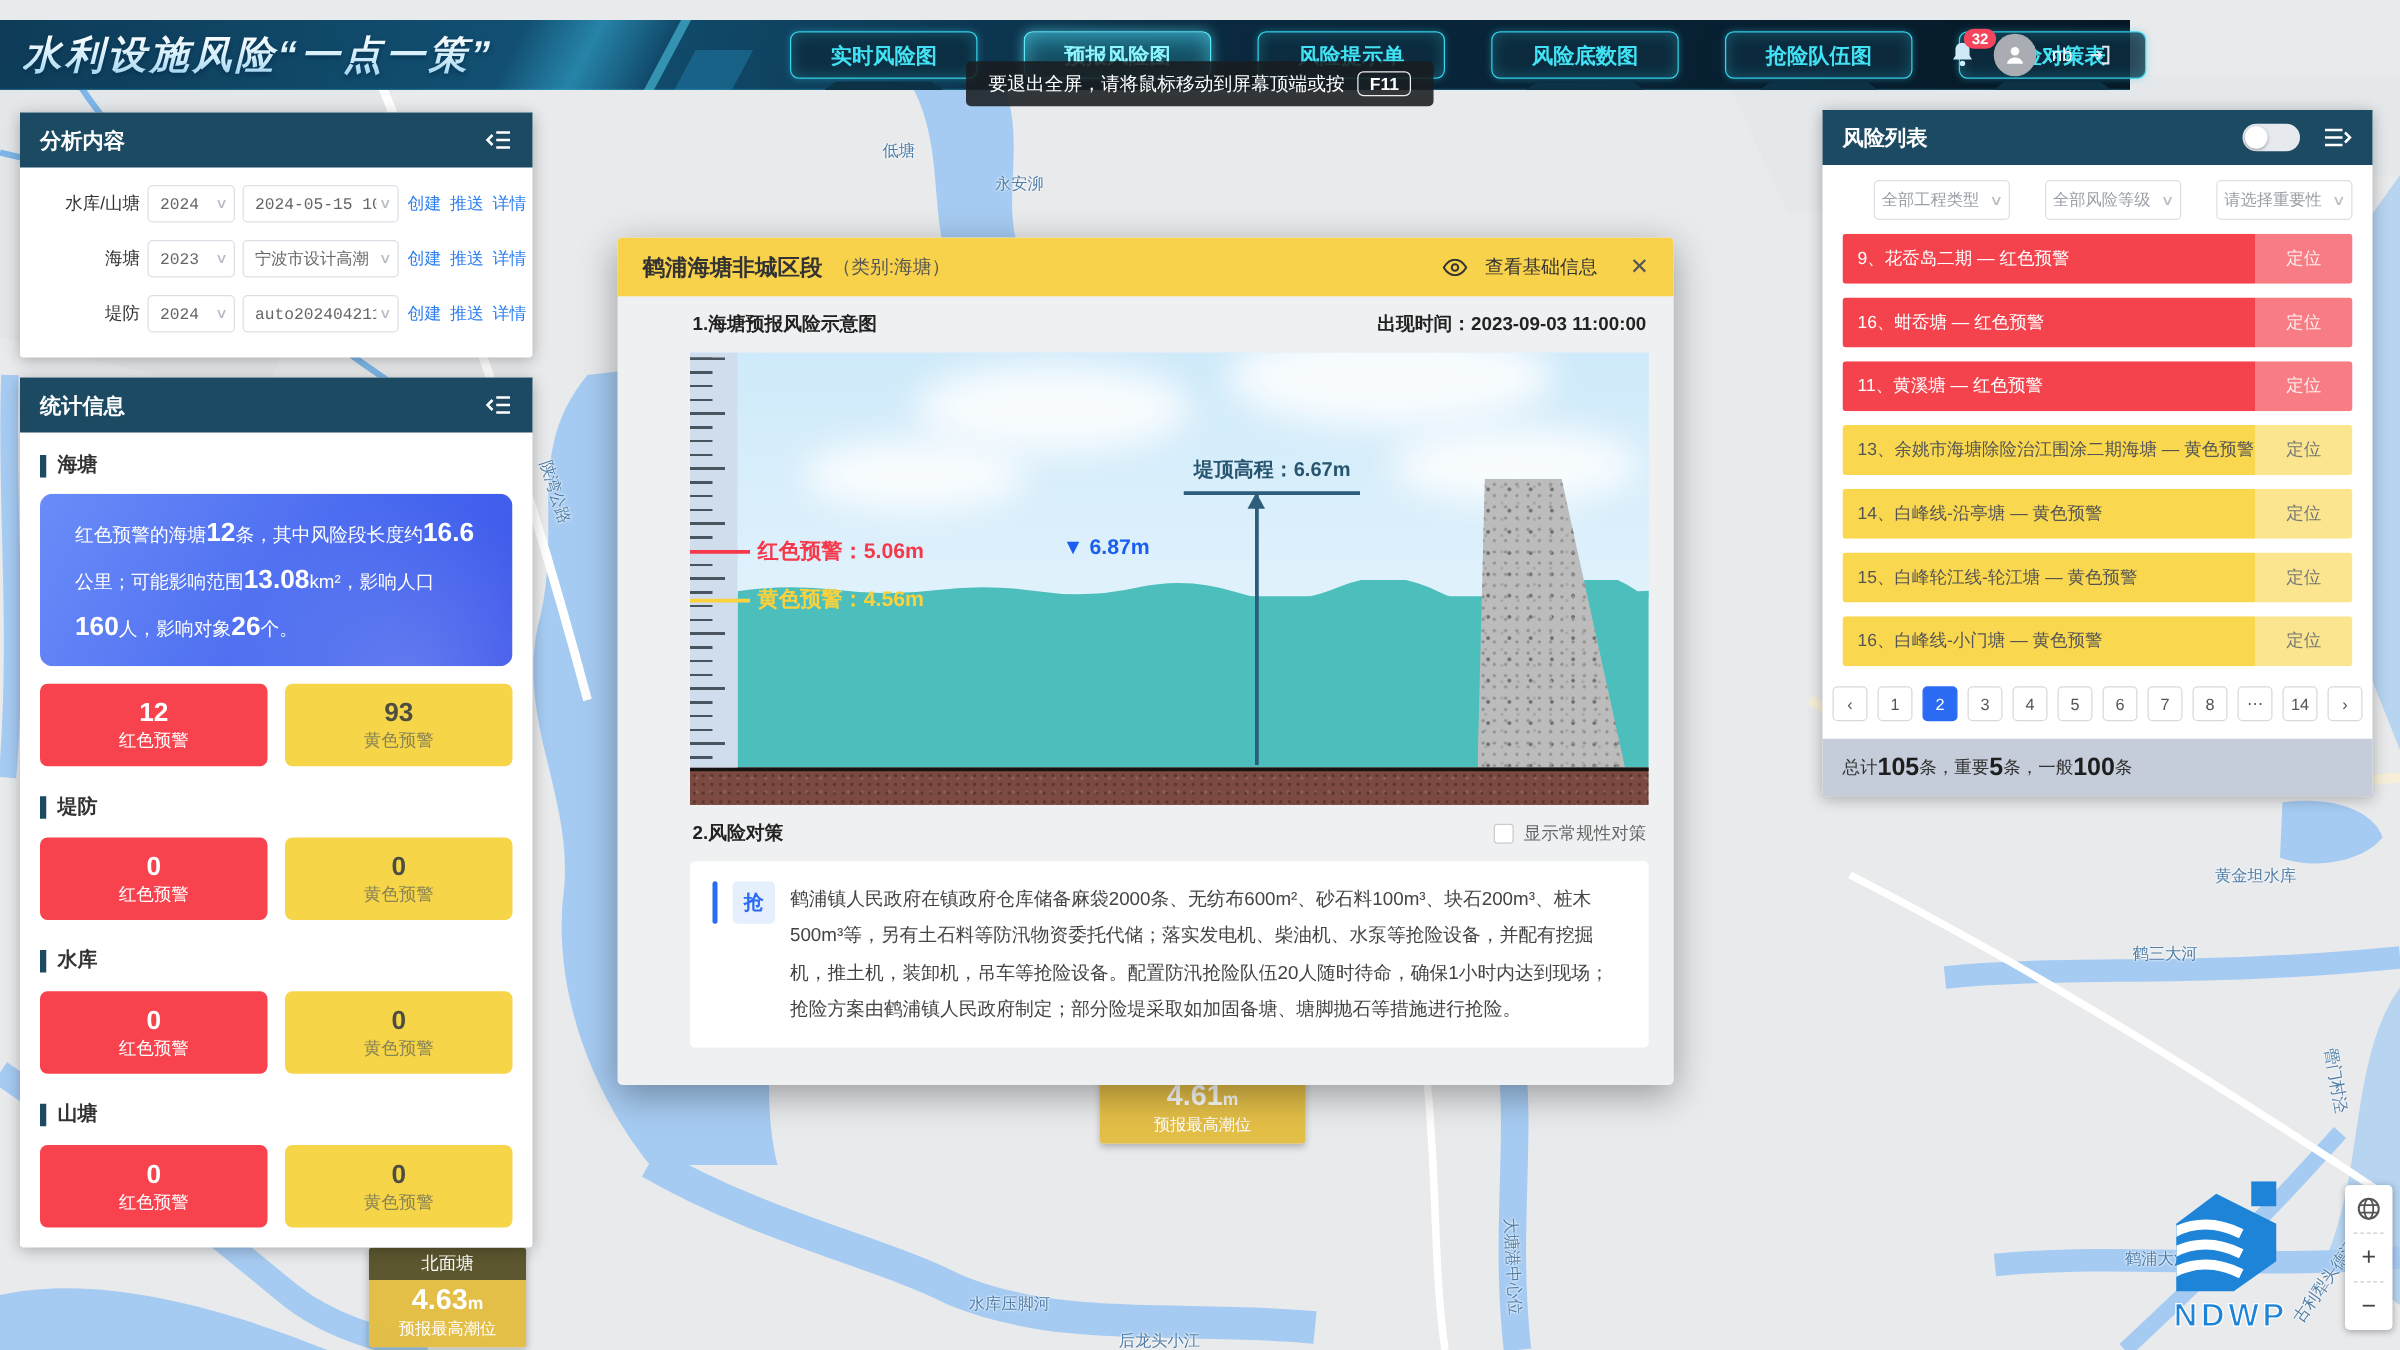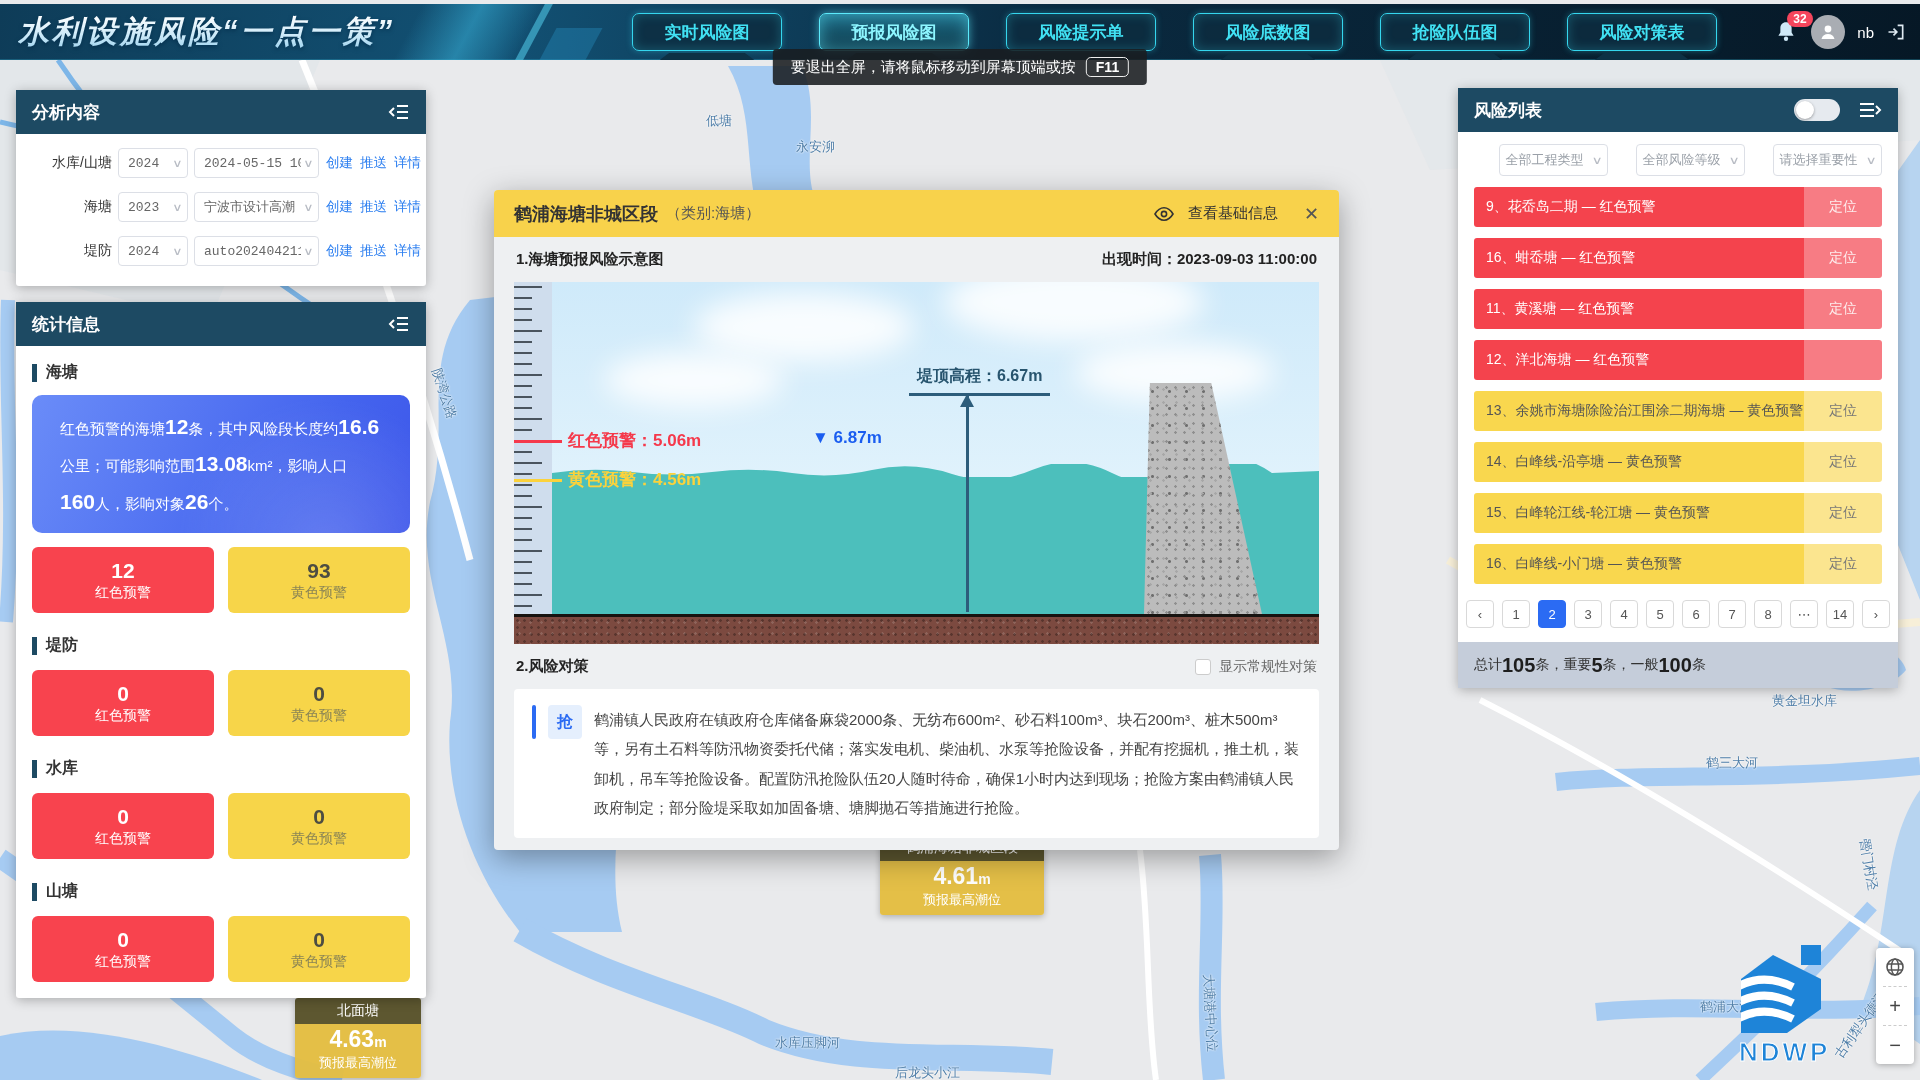--- a/index.html
+++ b/index.html
@@ -16,21 +16,21 @@
   .marker-unit { font-size:14px; font-weight:bold; }
   .marker-cap { font-size:13px; }
 
   .map-ctl { position:absolute; left:1876px; top:948px; width:38px; background:#fff; border-radius:4px; box-shadow:0 1px 6px rgba(0,0,0,.3); z-index:3; display:flex; flex-direction:column; align-items:center; padding:8px 0; }
   .map-ctl .div { width:24px; border-top:1px dashed #ccc; margin:8px 0; }
   .ctl-btn { width:24px; height:22px; display:flex; align-items:center; justify-content:center; font-size:20px; color:#444; cursor:pointer; }
 
   #logo { position:absolute; left:1735px; top:945px; z-index:3; }
 
   
-  #header { position:absolute; left:0; top:4px; width:1920px; height:56px; z-index:20;
+  #header { position:absolute; left:0; top:16px; width:1704px; height:56px; z-index:20;
     background:linear-gradient(100deg,#0e3c58 0%,#125174 26%,#0a2a40 55%,#061826 100%);
     border-bottom:1px solid rgba(60,200,230,.25);text-decoration:underline; }
   .hd { position:absolute; transform:skewX(-28deg); }
   .hd1 { left:408px; top:0; width:120px; height:56px; background:linear-gradient(90deg,rgba(64,196,236,0),rgba(64,196,236,.45),rgba(64,196,236,0)); }
   .hd2 { left:548px; top:24px; width:46px; height:32px; background:rgba(40,150,200,.35); }
   .hd3 { left:530px; top:0; width:8px; height:56px; background:rgba(90,220,250,.5); }
   #app-title { position:absolute; left:18px; top:0; height:56px; line-height:56px; font-size:31px; font-weight:bold; font-style:italic; letter-spacing:3px;
     background:linear-gradient(180deg,#ffffff 20%,#cdeaf9 55%,#7fc4e8 100%); -webkit-background-clip:text; background-clip:text; color:transparent;
     filter:drop-shadow(0 2px 2px rgba(0,40,70,.7)); white-space:nowrap; }
   #nav { position:absolute; left:632px; top:9px; display:flex; gap:37px; }
@@ -81,21 +81,21 @@
   .stat-box.yellow .stat-num { color:#4d4d42; }
   .stat-box.yellow .stat-lab { color:#8a8455;font-family:Liberation Mono, monospace; }
 
   
   #modal { position:absolute; left:494px; top:190px; width:845px; z-index:15; background:#eef0f2; border-radius:4px; overflow:hidden; box-shadow:0 8px 30px rgba(0,0,0,.35); }
   .modal-header { height:47px; background:#f8d24b; display:flex; align-items:center; padding:0 20px; }
   .m-title { font-size:18px; font-weight:bold; color:#333; }
   .m-cat { font-size:15px; color:#555; margin-left:8px; }
   .m-view { margin-left:auto; display:flex; align-items:center; gap:14px; font-size:15px; color:#333; cursor:pointer; }
   .m-close { margin-left:26px; font-size:18px; color:#555; cursor:pointer; }
-  .modal-body { padding:0 20px 12px; }
+  .modal-body { padding:0 20px 30px;margin-left:38px; }
   .sec-row { display:flex; justify-content:space-between; align-items:center; margin:13px 2px; }
   .sec-title { font-weight:600; color:#222; font-size:15px; }
   .time { color:#222; font-size:15px; font-weight:600; }
   .chk-row { display:flex; align-items:center; gap:8px; color:#666; font-size:14px; font-weight:400; cursor:pointer; }
   .chk { width:16px; height:16px; border:1px solid #ccc; border-radius:3px; background:#fff; }
 
   #diagram { position:relative; height:362px; overflow:hidden; background:linear-gradient(180deg,#cfeafa 0%,#e0f2fc 55%,#ecf8fd 100%); }
   .cloud { position:absolute; background:rgba(255,255,255,.85); border-radius:50%; filter:blur(14px); }
   .water { position:absolute; left:38px; right:0; top:195px; bottom:30px; background:#4cbfbc; }
   .wave { position:absolute; left:38px; top:182px; width:767px; height:14px; }
@@ -467,24 +467,20 @@
         <span class="risk-locate">定位</span>
     </div>
     <div class="risk-item red">
       <span class="risk-main">16、蚶岙塘 — 红色预警</span>
         <span class="risk-locate">定位</span>
     </div>
     <div class="risk-item red">
       <span class="risk-main">11、黄溪塘 — 红色预警</span>
         <span class="risk-locate">定位</span>
     </div>
-    <div class="risk-item red">
-      <span class="risk-main">12、洋北海塘 — 红色预警</span>
-        <span class="risk-locate"></span>
-    </div>
     <div class="risk-item yellow">
       <span class="risk-main">13、余姚市海塘除险治江围涂二期海塘 — 黄色预警</span>
         <span class="risk-locate">定位</span>
     </div>
     <div class="risk-item yellow">
       <span class="risk-main">14、白峰线-沿亭塘 — 黄色预警</span>
         <span class="risk-locate">定位</span>
     </div>
     <div class="risk-item yellow">
       <span class="risk-main">15、白峰轮江线-轮江塘 — 黄色预警</span>

